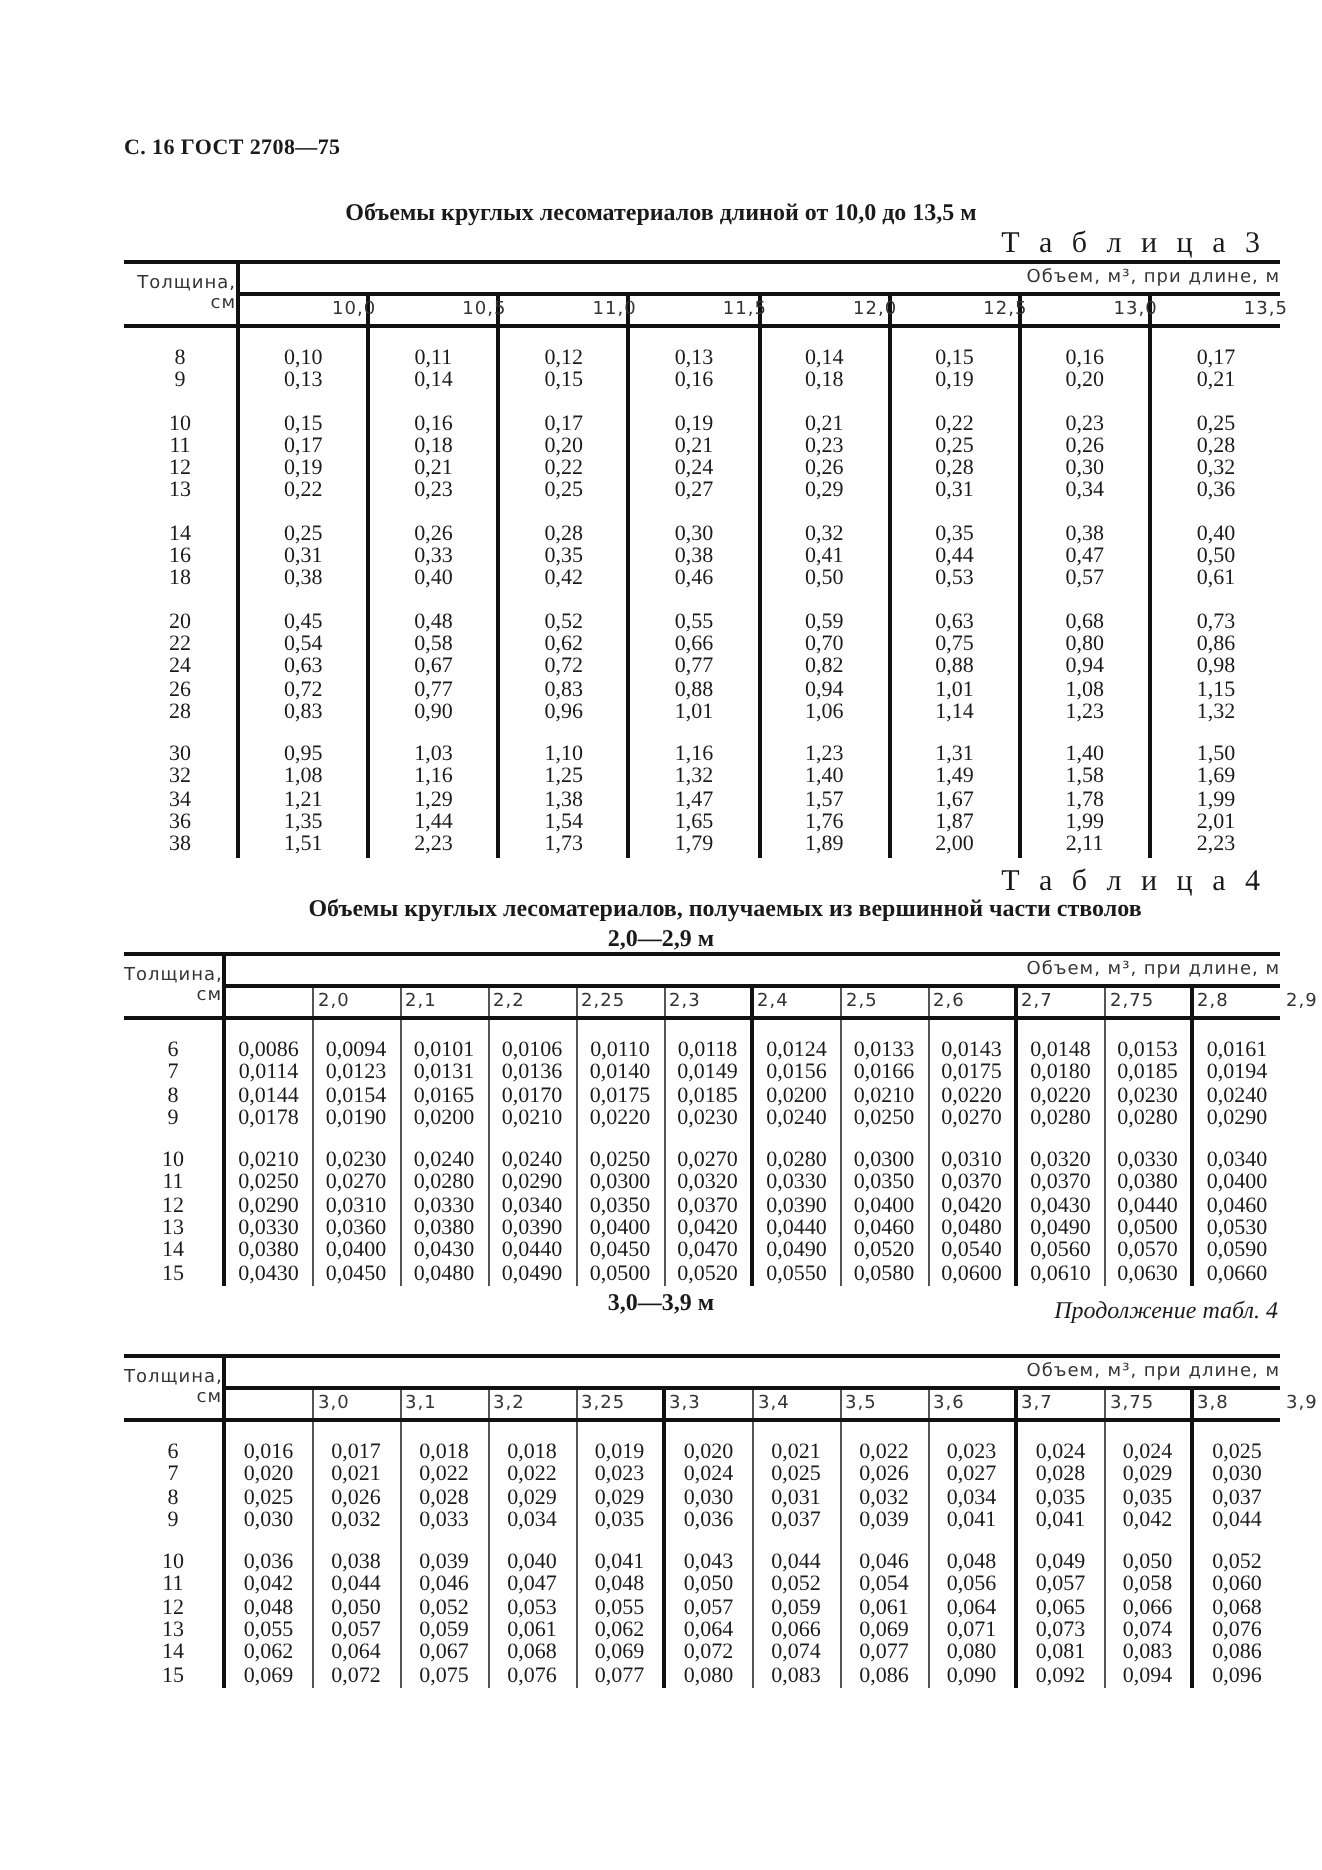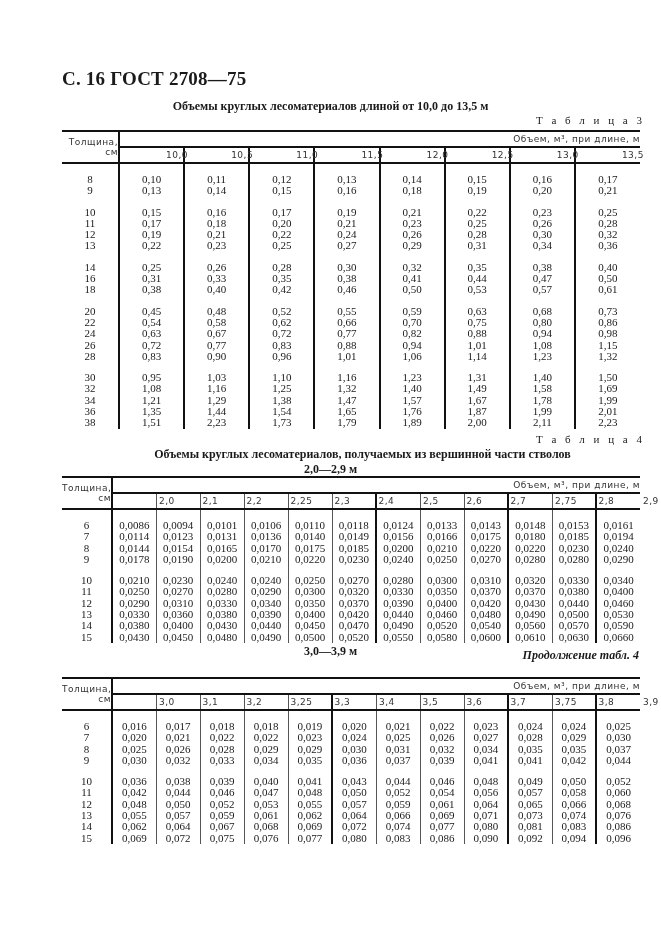--- a/index.html
+++ b/index.html
@@ -2,28 +2,28 @@
 <html><head>
 <meta charset="utf-8">
 <style>
   html, body { margin: 0; padding: 0; background: #fff; }
   body {
     width: 661px; height: 935px; position: relative; overflow: hidden;
     font-family: "Liberation Serif", "DejaVu Serif", serif; color: #1a1a1a;
   }
   .page-header {
     position: absolute; left: 62px; top: 68px;
-    font-weight: bold; font-size: 19px; letter-spacing: 0.2px;
+    font-weight: bold; font-size: 11px; letter-spacing: 0.2px;
   }
   .tbl-title {
     position: absolute; left: 0; width: 661px; text-align: center;
     font-weight: bold; font-size: 12px;
   }
   .tbl-label {
-    position: absolute; right: 16px; font-size: 11px; letter-spacing: 3px;
+    position: absolute; right: 28px; font-size: 15px; letter-spacing: 3px;
   }
   .tbl-cont {
     position: absolute; right: 22px; font-size: 12px; font-style: italic;
   }
   table.vol {
     position: absolute; border-collapse: collapse; table-layout: fixed;
     font-size: 11px;
   }
   table.vol th {
     font-weight: normal; font-size: 9px; color: #333;
@@ -550,21 +550,21 @@
         <td class="thick-col">0,0550</td>
         <td class="thin-col">0,0580</td>
         <td class="thin-col">0,0600</td>
         <td class="thick-col">0,0610</td>
         <td class="thin-col">0,0630</td>
         <td class="thick-col">0,0660</td>
       </tr>
     </tbody>
 </table>
 
-<div class="tbl-cont" style="top:648px;font-weight:bold;">Продолжение табл. 4</div>
+<div class="tbl-cont" style="top:648px;">Продолжение табл. 4</div>
 <div class="tbl-title" style="top:644px;">3,0—3,9 м</div>
 <table class="vol" id="t4c" style="left:62px; top:677px; width:578px;">
   <colgroup>
       <col style="width:50px">
     </colgroup>
   <thead>
     <tr class="top">
       <th rowspan="2" style="vertical-align:middle; border-bottom:2.5px solid #111;">
         <span>Толщина,</span><br>
         <span>см</span>

